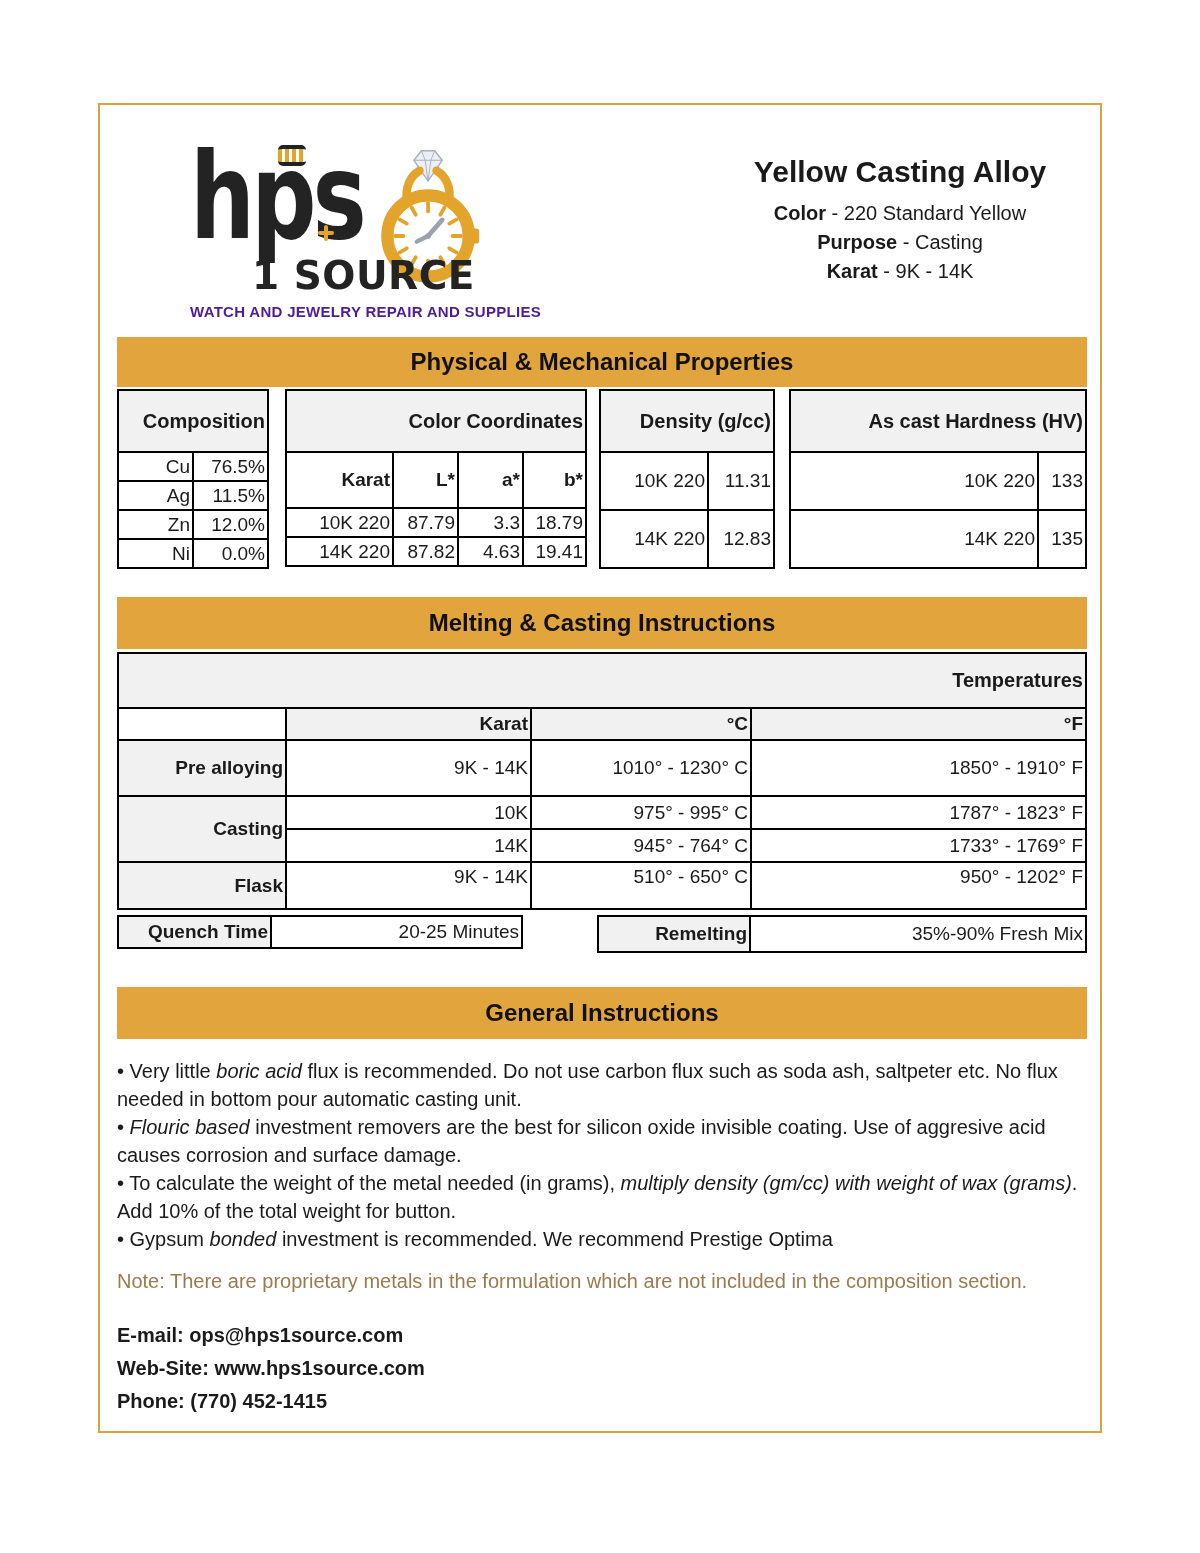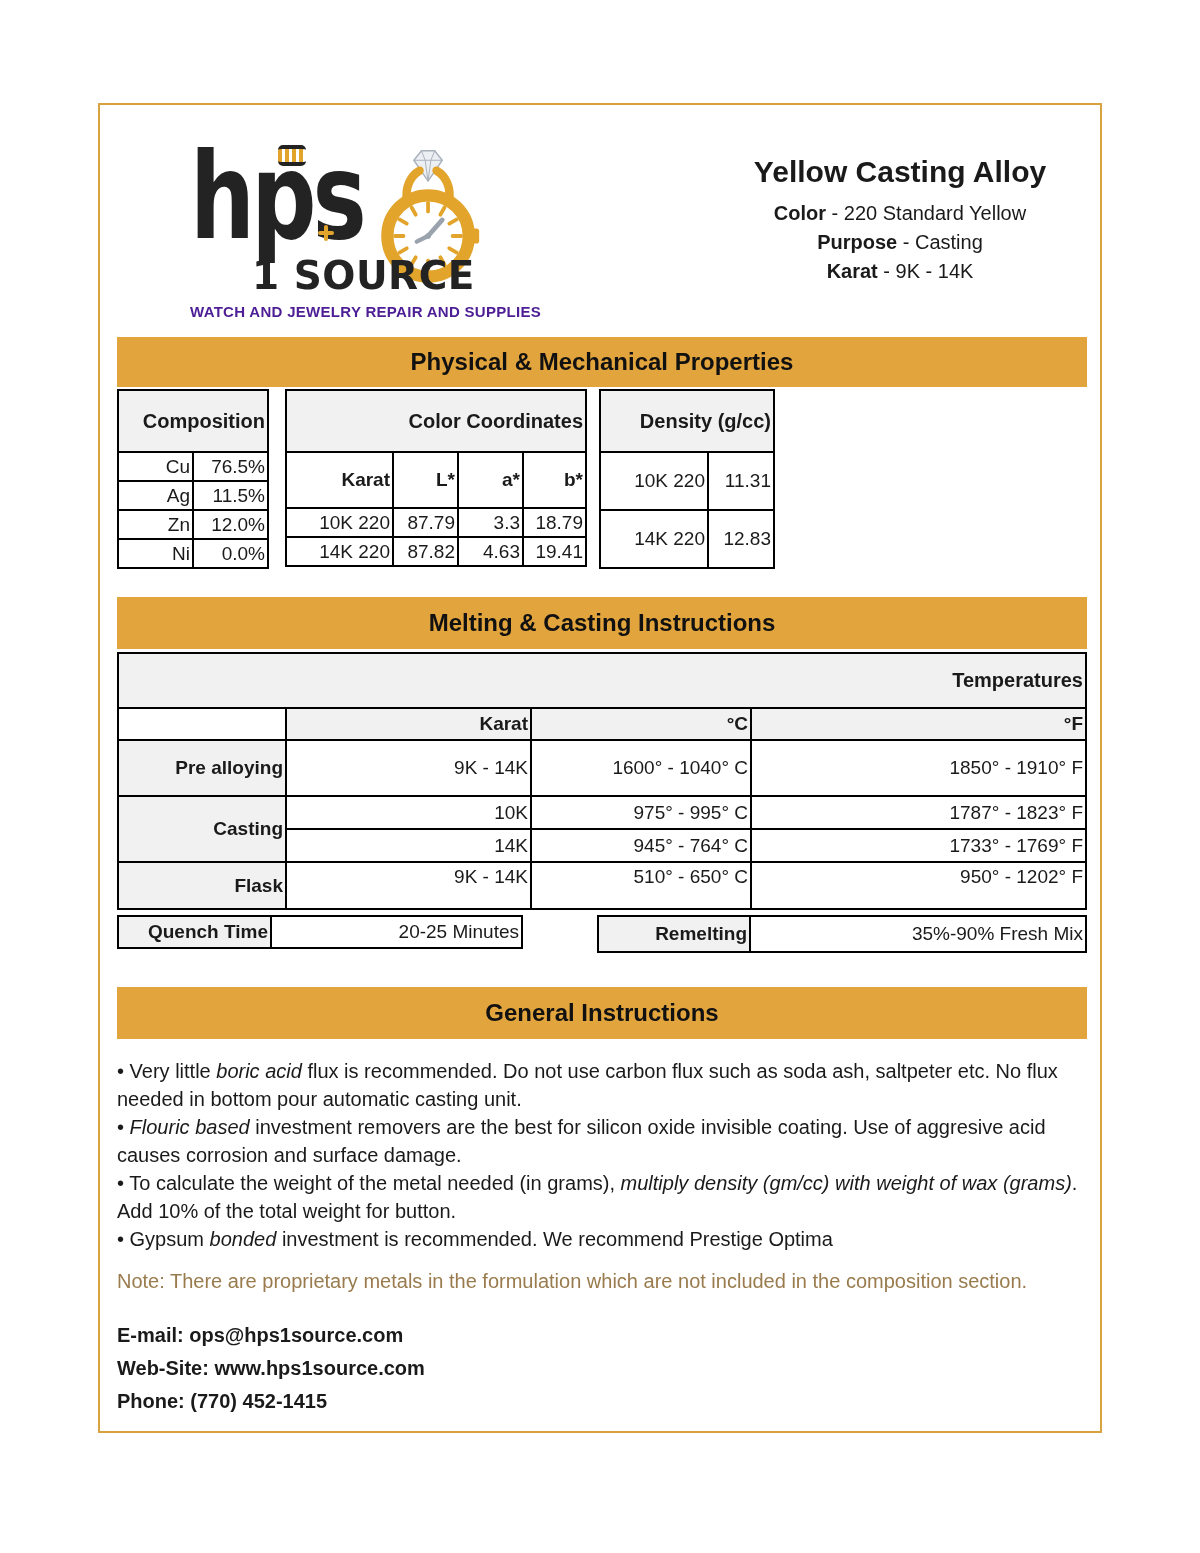--- a/index.html
+++ b/index.html
@@ -194,20 +194,39 @@
             <td>10K 220</td>
             <td>11.31</td>
           </tr>
       <tr style="height:58px">
             <td>14K 220</td>
             <td>12.83</td>
           </tr>
     </tbody>
       </table>
 
+    <table class="tbl t-hard">
+      <colgroup>
+          <col style="width:248px">
+          <col>
+        </colgroup>
+      <tbody>
+          <tr class="hdr" style="height:62px">
+            <td colspan="2">As cast Hardness (HV)</td>
+          </tr>
+      <tr style="height:58px">
+            <td>10K 220</td>
+            <td>133</td>
+          </tr>
+      <tr style="height:58px">
+            <td>14K 220</td>
+            <td>135</td>
+          </tr>
+    </tbody>
+      </table>
 
     <div class="banner b-melt">Melting &amp; Casting Instructions</div>
 
     <table class="tbl t-temp">
       <colgroup>
           <col style="width:168px">
           <col style="width:245px">
           <col style="width:220px">
           <col>
         </colgroup>
@@ -217,21 +236,21 @@
           </tr>
       <tr style="height:32px">
         <td></td>
         <td class="hdrcell">Karat</td>
         <td class="hdrcell">°C</td>
         <td class="hdrcell">°F</td>
       </tr>
       <tr style="height:56px">
         <td class="lbl">Pre alloying</td>
         <td>9K - 14K</td>
-        <td>1600° - 1040° C</td>
+        <td>1010° - 1230° C</td>
         <td>1850° - 1910° F</td>
       </tr>
       <tr style="height:33px">
         <td class="lbl" rowspan="2">Casting</td>
         <td>10K</td>
         <td>975° - 995° C</td>
         <td>1787° - 1823° F</td>
       </tr>
       <tr style="height:33px">
         <td>14K</td>

